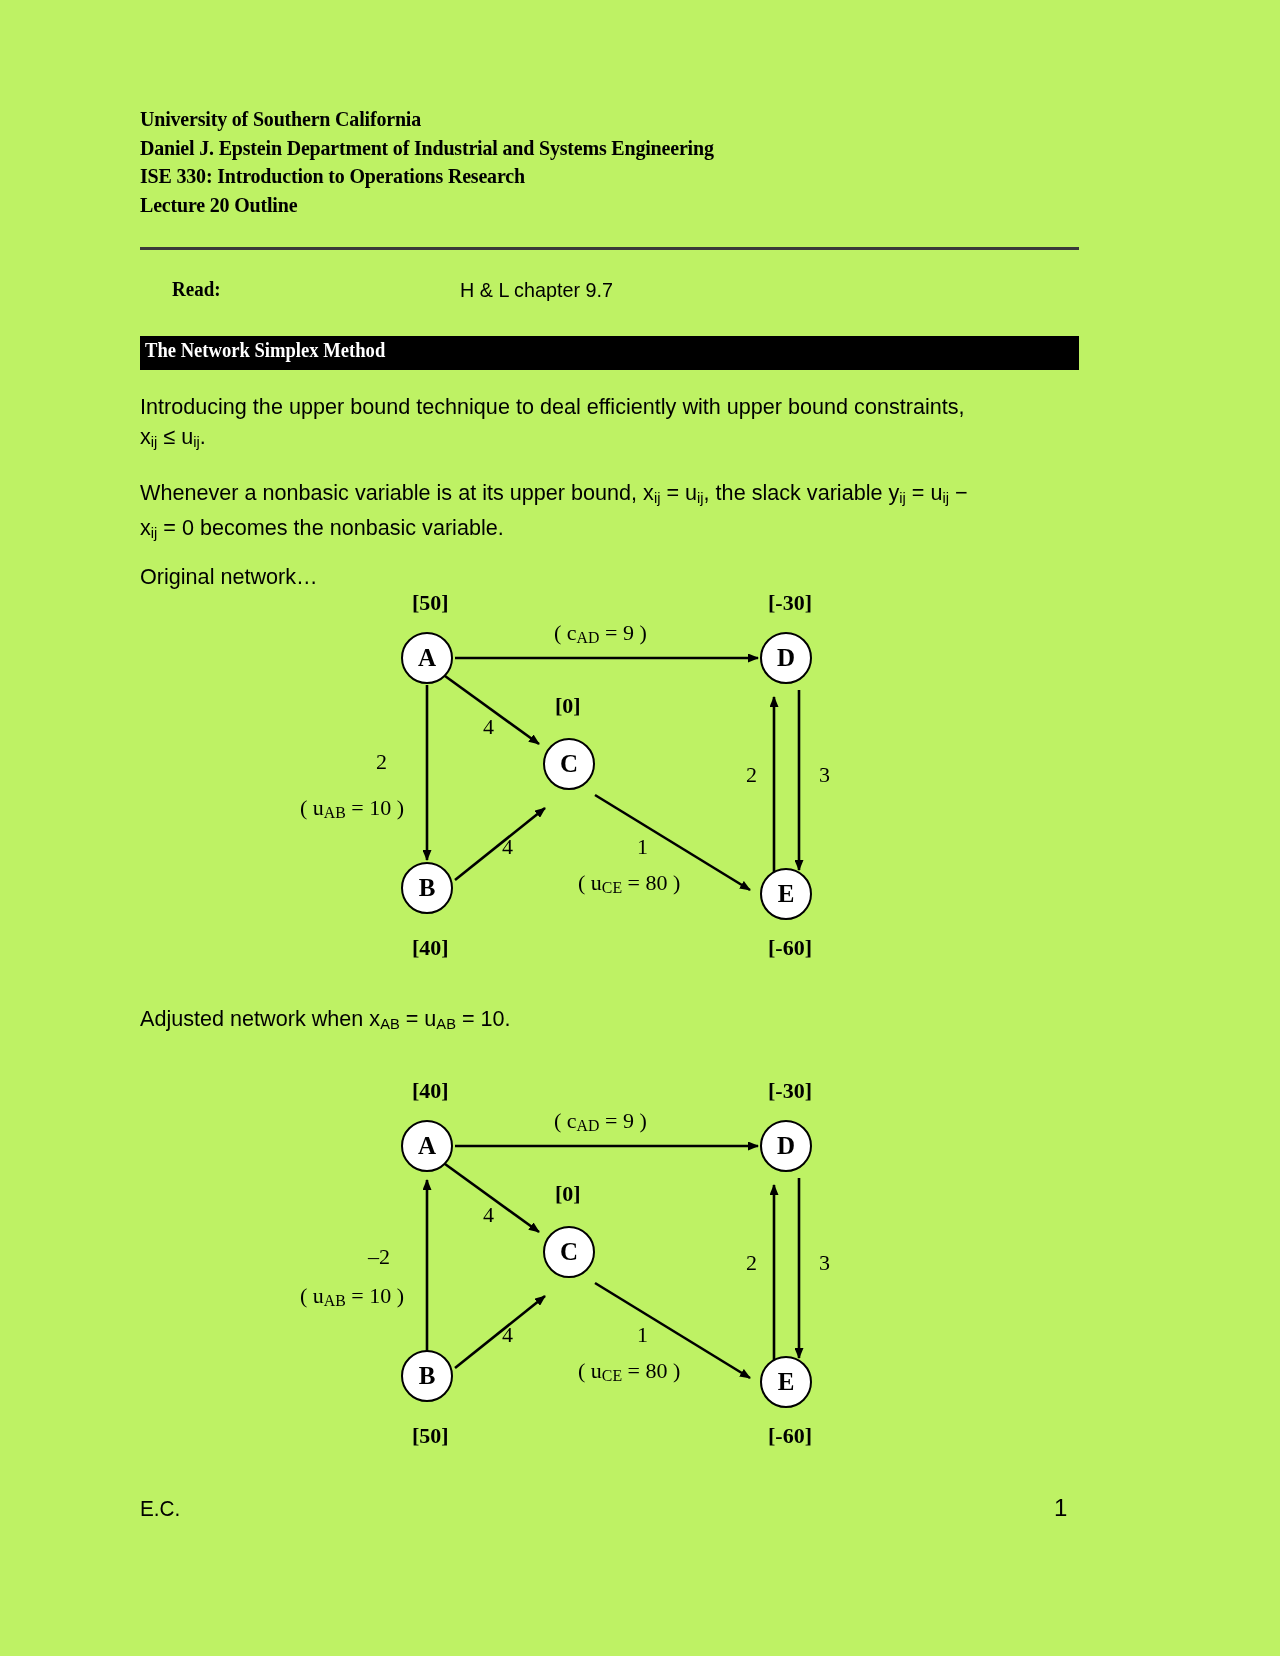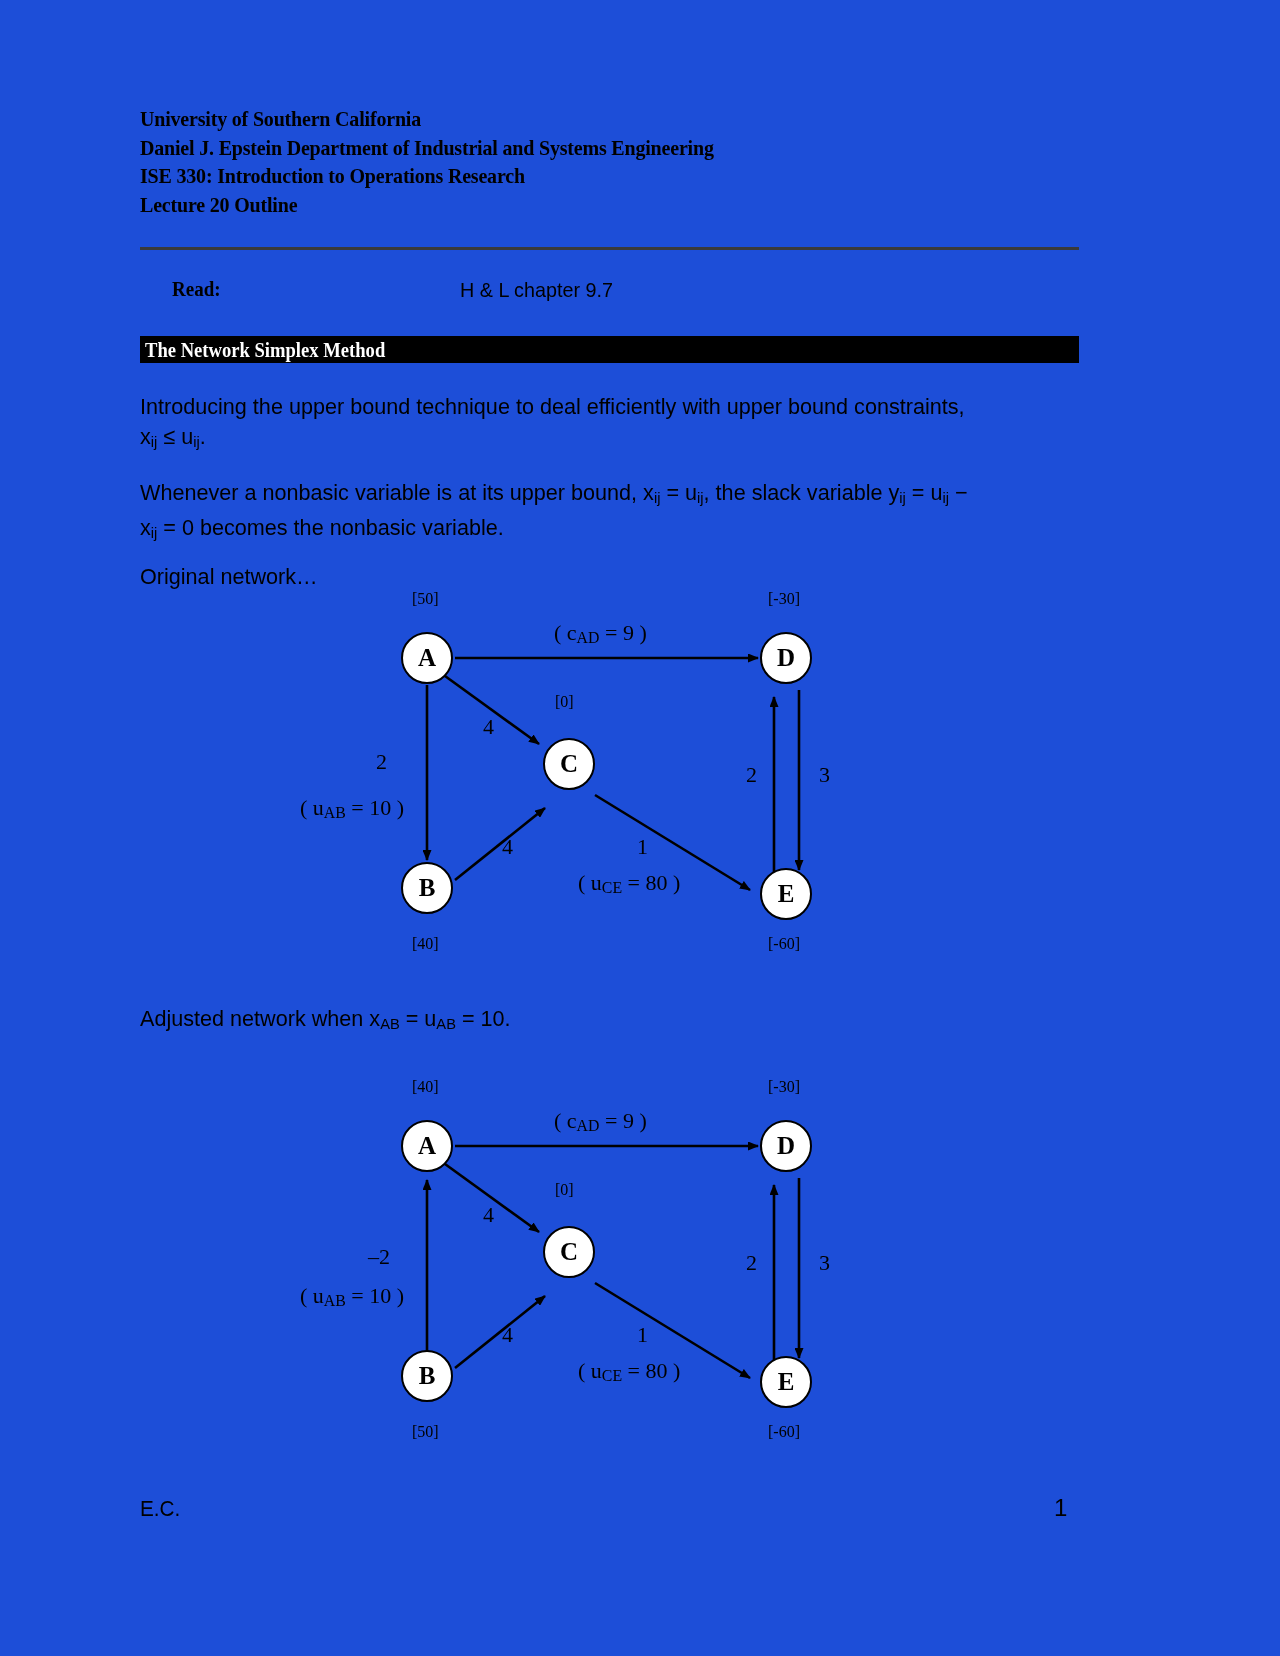--- a/index.html
+++ b/index.html
@@ -4,21 +4,21 @@
 <style>
   html, body {
     margin: 0;
     padding: 0;
     background: #ffffff;
   }
   .page {
     position: relative;
     width: 1280px;
     height: 1656px;
-    background: #1d4ed8;
+    background: #bef264;
     overflow: hidden;
     font-family: "Liberation Sans", sans-serif;
     color: #000000;
   }
 
   
   .header {
     position: absolute;
     left: 140px;
     top: 105px;
@@ -72,21 +72,21 @@
     transform: scaleX(0.94);
     transform-origin: left center;
   }
 
   
   .banner {
     position: absolute;
     left: 140px;
     top: 336px;
     width: 939px;
-    height: 27px;
+    height: 34px;
     background: #000000;
   }
   .banner-text {
     position: absolute;
     left: 5px;
     top: 2px;
     color: #ffffff;
     font-family: "Liberation Serif", serif;
     font-weight: bold;
     font-size: 20px;
@@ -135,23 +135,24 @@
     font-size: 25px;
     display: flex;
     align-items: center;
     justify-content: center;
     background: #fff;
     z-index: 3;
   }
   .sup-label {
     position: absolute;
     font-family: "Liberation Serif", serif;
-    font-size: 16px;
+    font-size: 22px;
     white-space: nowrap;
     z-index: 2;
+    font-weight: bold;
   }
   .edge-label {
     position: absolute;
     font-family: "Liberation Serif", serif;
     font-size: 22px;
     white-space: nowrap;
     z-index: 2;
   }
   .edge-label sub {
     font-size: 0.72em;

